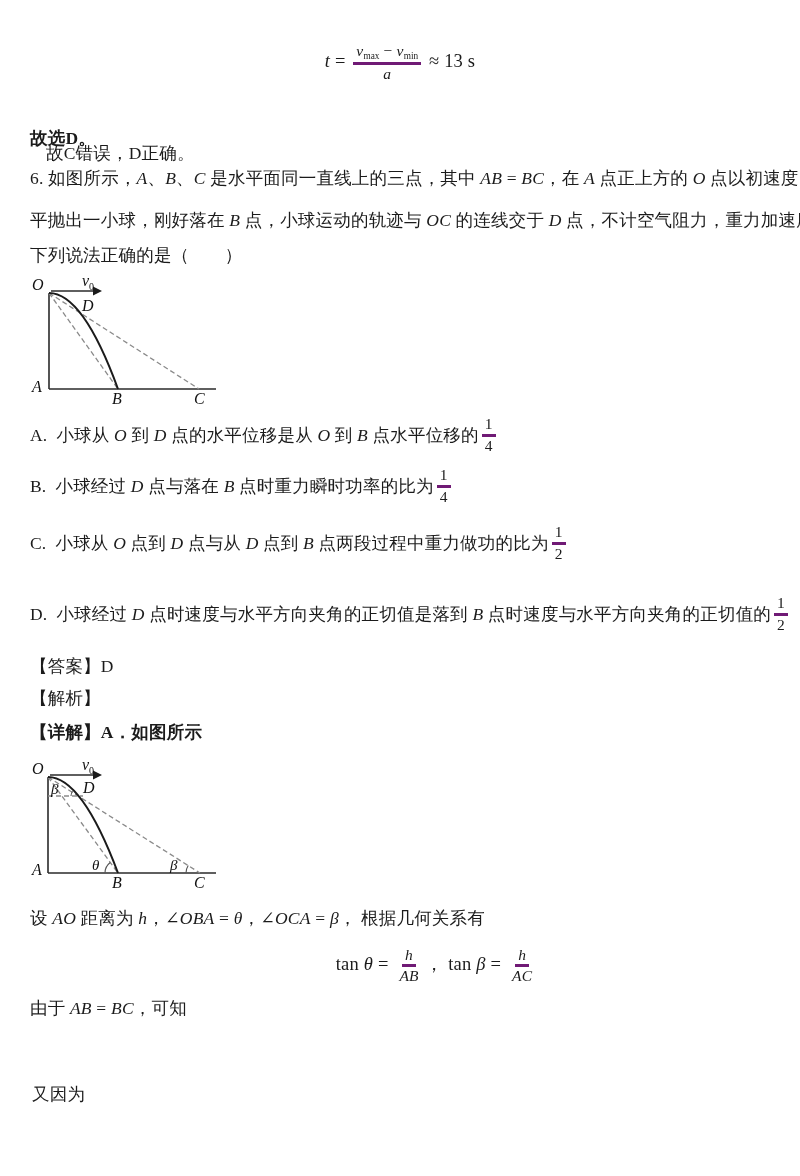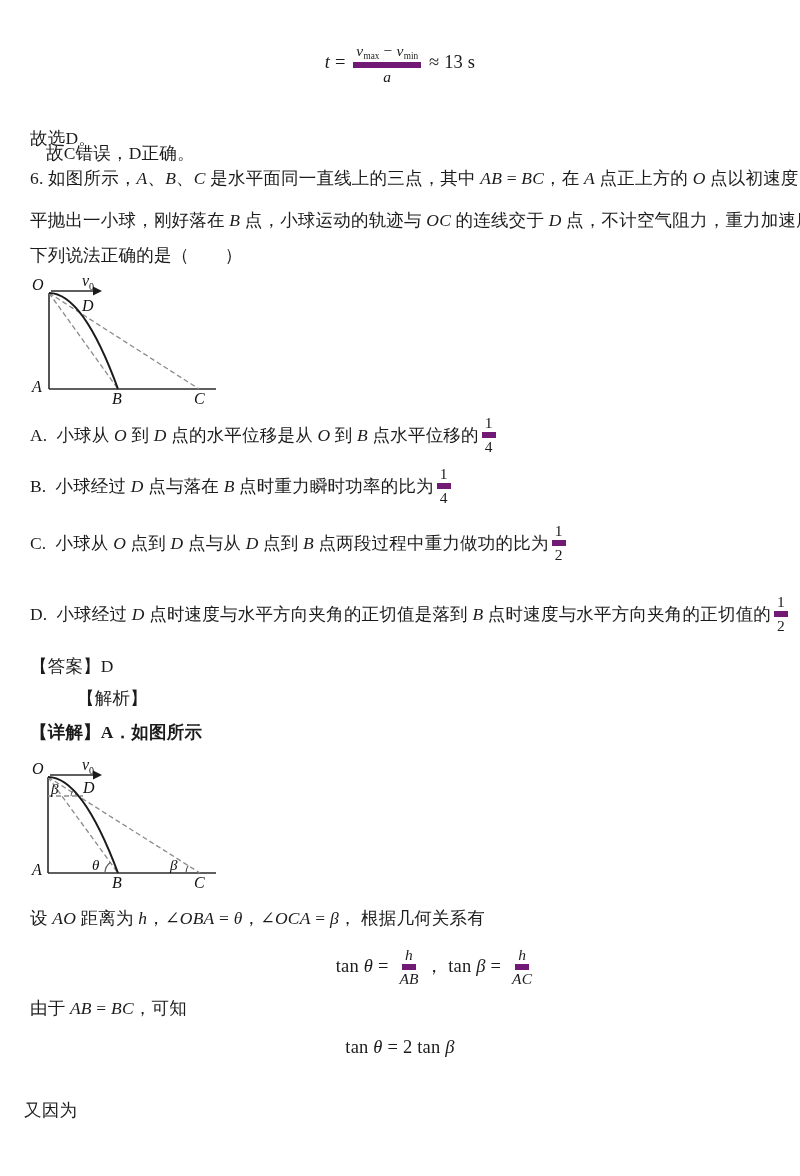--- a/index.html
+++ b/index.html
@@ -8,21 +8,21 @@
     font-family:"Liberation Serif","DejaVu Serif",serif;color:#1b1b1b;
   }
   .page{position:absolute;inset:0;}
   .t{position:absolute;white-space:nowrap;font-size:17.5px;line-height:1.2;letter-spacing:0.2px;}
   .center{left:0;width:800px;text-align:center;}
   .formula{font-size:18.5px;}
   .sg-i{font-style:italic;font-family:"Liberation Serif",serif;}
   .sg-sub{font-size:0.6em;vertical-align:-0.3em;letter-spacing:0;}
   .frac{display:inline-flex;flex-direction:column;align-items:center;vertical-align:middle;
         margin:0 3px;line-height:1.18;font-size:15.5px;}
-  .frac .fnum{border-bottom:6px solid #701a75;padding:0 3px;}
+  .frac .fnum{border-bottom:3px solid #701a75;padding:0 3px;}
   .frac .fden{padding:0 3px;}
   .opt{display:flex;align-items:center;height:40px;}
   .opt .lbl{margin-right:9px;}
   .fig{position:absolute;}
   .fig .solid{stroke:#2a2a2a;stroke-width:1.6;fill:none;}
   .fig .traj{stroke:#1b1b1b;stroke-width:2;fill:none;}
   .fig .dash{stroke:#8a8a8a;stroke-width:1.3;fill:none;stroke-dasharray:5 3;}
   .fig .arc{stroke:#555;stroke-width:1.1;fill:none;}
   .fig text{font-family:"Liberation Serif","DejaVu Serif",serif;font-style:italic;
             font-size:16px;fill:#111;}
@@ -36,21 +36,21 @@
 <div class="page">
 
   <div class="t center formula" style="top:42px;">
     <span><span class="sg-i">t</span><span> = </span></span><span class="frac">
         <span class="fnum"><span class="sg-i">v</span><span class="sg-sub">max</span><span> − </span><span class="sg-i">v</span><span class="sg-sub">min</span></span>
         <span class="fden"><span class="sg-i">a</span></span>
       </span><span><span> ≈ 13 s</span></span>
   </div>
 
   <div class="t" style="left:46px;top:96px;margin-top:47px;">故C错误，D正确。</div>
-  <div class="t" style="left:30px;top:128px;">故选D。</div>
+  <div class="t" style="left:30px;top:128px;font-weight:bold;">故选D。</div>
 
   <div class="t" style="left:30px;top:168px;"><span>6. 如图所示，</span><span class="sg-i">A</span><span>、</span><span class="sg-i">B</span><span>、</span><span class="sg-i">C</span><span> 是水平面同一直线上的三点，其中 </span><span class="sg-i">AB</span><span> = </span><span class="sg-i">BC</span><span>，在 </span><span class="sg-i">A</span><span> 点正上方的 </span><span class="sg-i">O</span><span> 点以初速度 </span></div>
   <div class="t" style="left:30px;top:210px;"><span>平抛出一小球，刚好落在 </span><span class="sg-i">B</span><span> 点，小球运动的轨迹与 </span><span class="sg-i">OC</span><span> 的连线交于 </span><span class="sg-i">D</span><span> 点，不计空气阻力，重力加速度为 </span></div>
   <div class="t" style="left:30px;top:245px;"><span>下列说法正确的是（　　）</span></div>
 
   <svg class="fig" style="left:30px;top:274px;" width="200" height="134" viewBox="0 0 200 134">
     <line class="solid" x1="19" y1="19" x2="19" y2="115"></line>
     <line class="solid" x1="19" y1="115" x2="186" y2="115"></line>
     <line class="dash" x1="19" y1="19" x2="88" y2="115"></line>
     <line class="dash" x1="19" y1="19" x2="169" y2="115"></line>
@@ -92,21 +92,21 @@
   <div class="t opt" style="left:30px;top:594px;">
     <span class="lbl">D.</span>
     <span><span>小球经过 </span><span class="sg-i">D</span><span> 点时速度与水平方向夹角的正切值是落到 </span><span class="sg-i">B</span><span> 点时速度与水平方向夹角的正切值的</span></span>
     <span class="frac">
         <span class="fnum">1</span>
         <span class="fden">2</span>
       </span>
   </div>
 
   <div class="t" style="left:30px;top:656px;">【答案】D</div>
-  <div class="t" style="left:30px;top:688px;margin-left:47px;">【解析】</div>
+  <div class="t" style="left:30px;top:688px;">【解析】</div>
   <div class="t" style="left:30px;top:722px;font-weight:bold;">【详解】A．如图所示</div>
 
   <svg class="fig" style="left:30px;top:754px;" width="200" height="142" viewBox="0 0 200 142">
     <line class="solid" x1="18" y1="23" x2="18" y2="119"></line>
     <line class="solid" x1="18" y1="119" x2="186" y2="119"></line>
     <line class="dash" x1="18" y1="23" x2="88" y2="119"></line>
     <line class="dash" x1="18" y1="23" x2="170" y2="119"></line>
     <line class="dash" x1="18" y1="42" x2="53" y2="42"></line>
     <path class="traj" d="M18,23 Q52,23 88,119"></path>
     <line class="solid" x1="20" y1="21" x2="63" y2="21"></line>
@@ -132,17 +132,16 @@
         <span class="fnum"><span class="sg-i">h</span></span>
         <span class="fden"><span class="sg-i">AB</span></span>
       </span><span><span>，  tan </span><span class="sg-i">β</span><span> = </span></span><span class="frac">
         <span class="fnum"><span class="sg-i">h</span></span>
         <span class="fden"><span class="sg-i">AC</span></span>
       </span>
   </div>
 
   <div class="t" style="left:30px;top:998px;text-align:right;"><span>由于 </span><span class="sg-i">AB</span><span> = </span><span class="sg-i">BC</span><span>，可知</span></div>
 
-  <div class="t center formula" style="top:1036px;"><span>tan </span><span class="sg-i">θ</span><span> = 2 tan </span><span class="sg-i">β</span></div>
 
-  <div class="t" style="left:24px;top:1084px;margin-top:16px;">又因为</div>
+  <div class="t" style="left:32px;top:1084px;">又因为</div>
 
 </div>
 
 </body></html>

